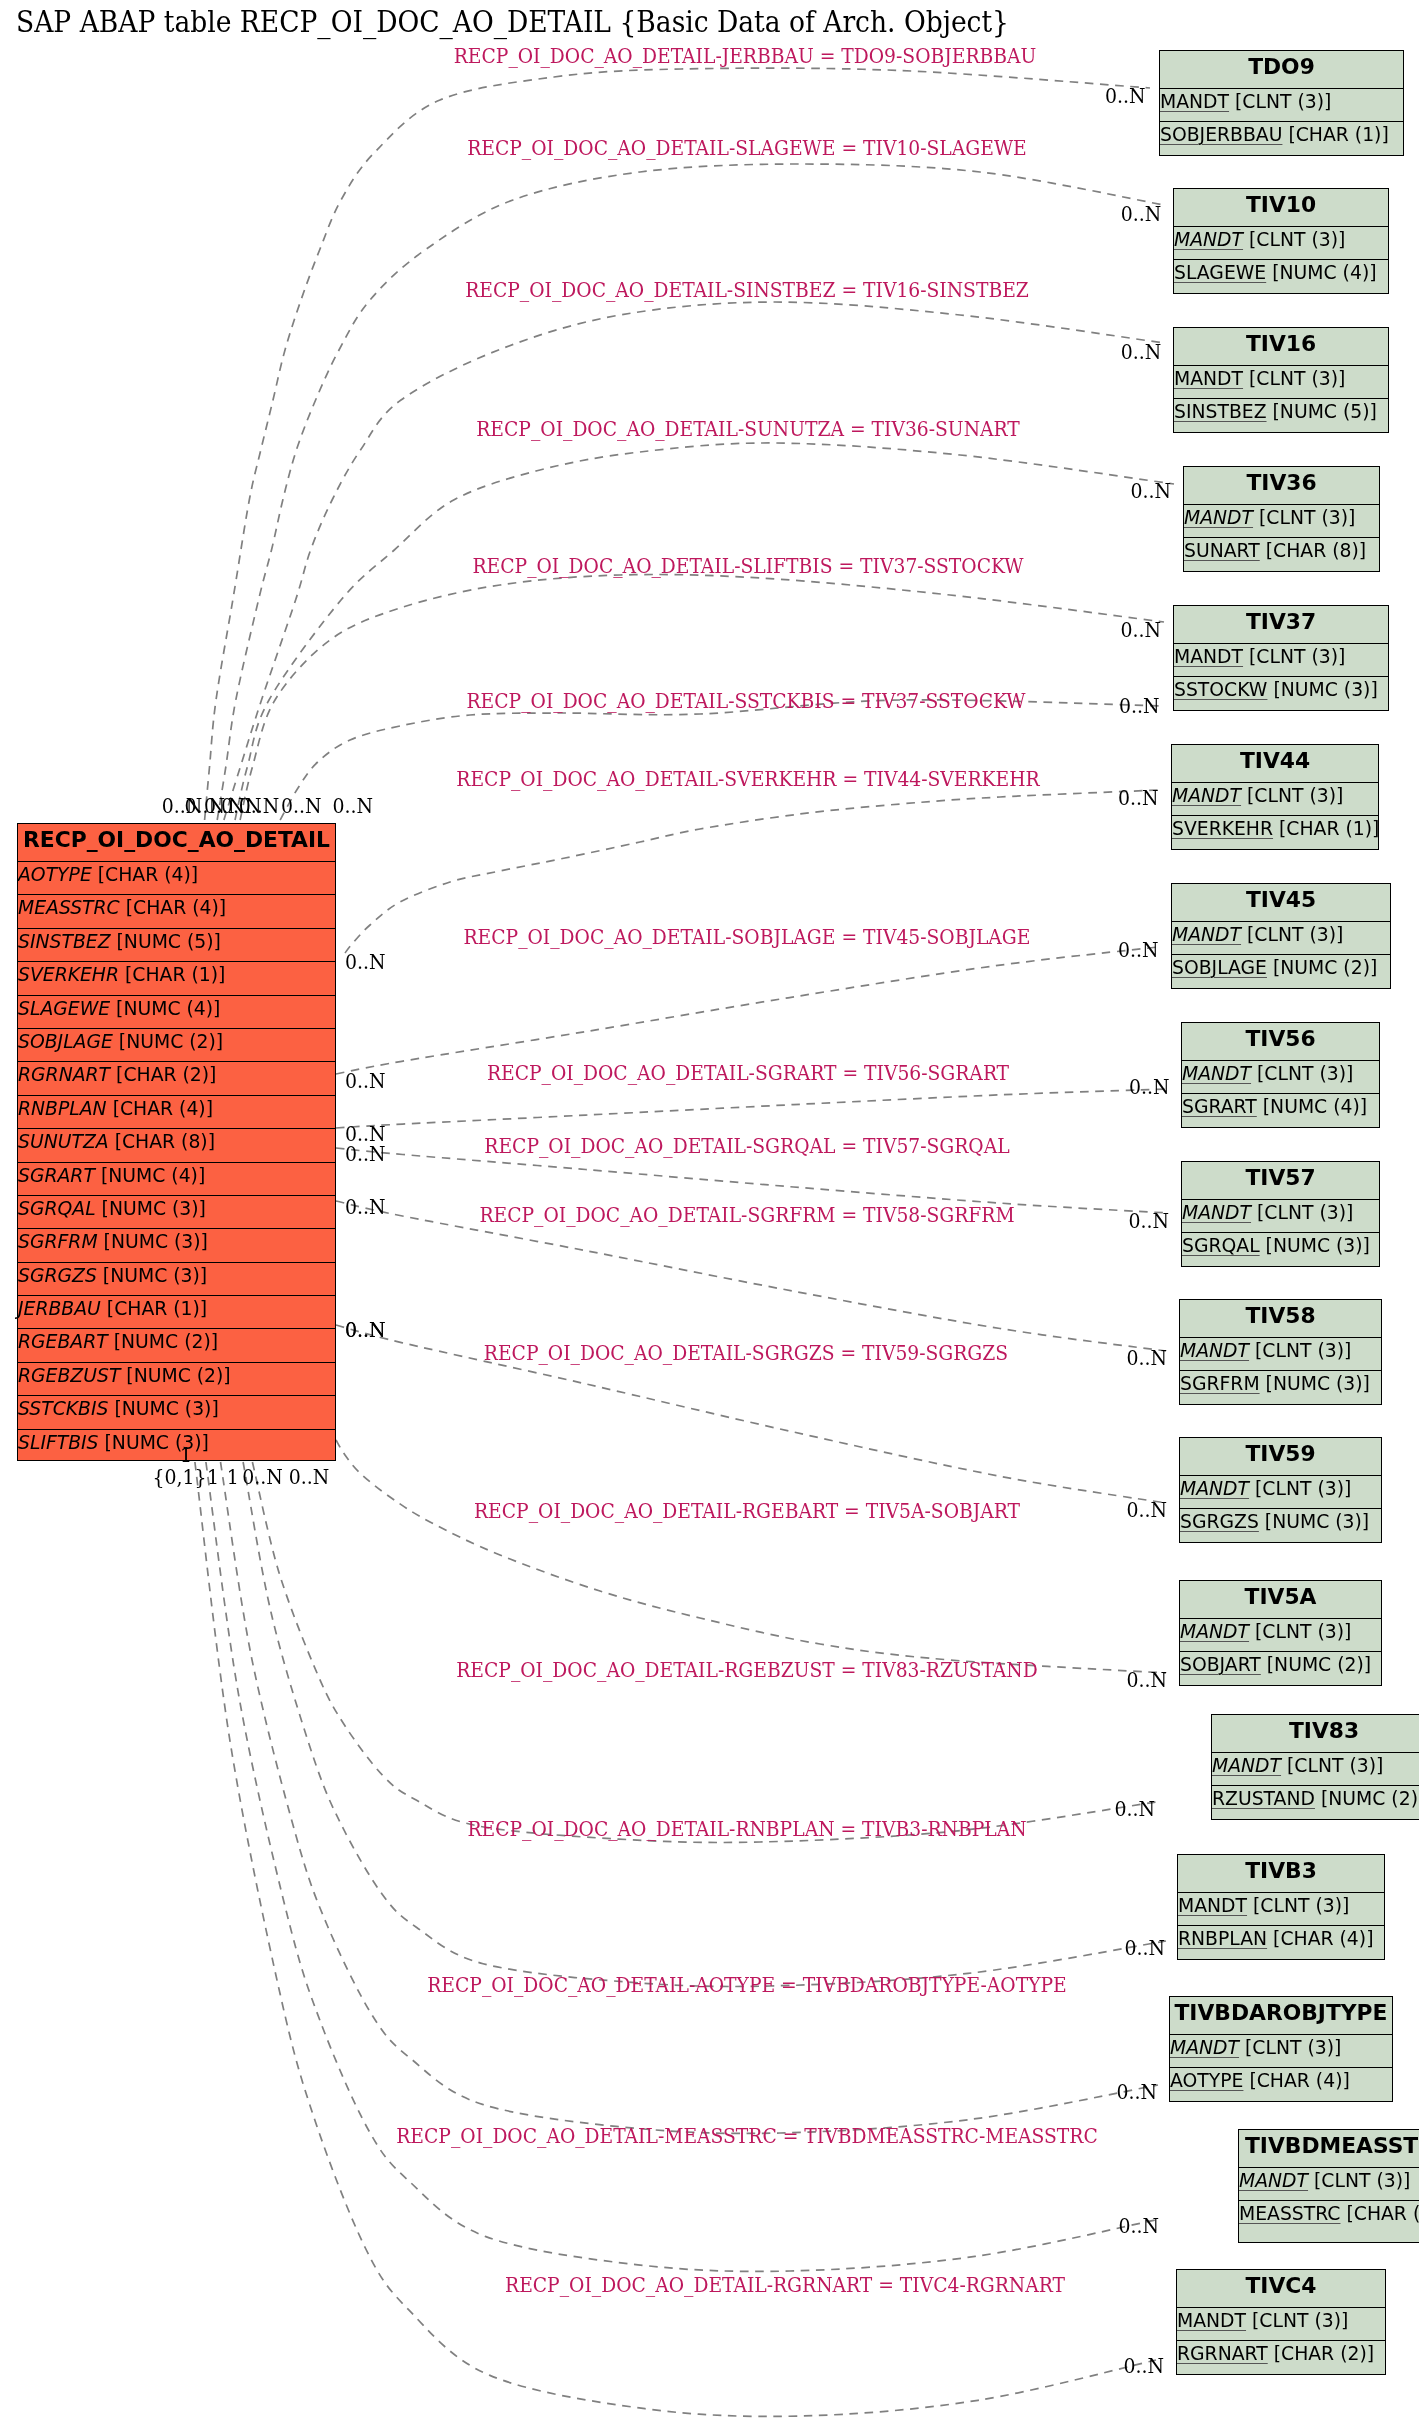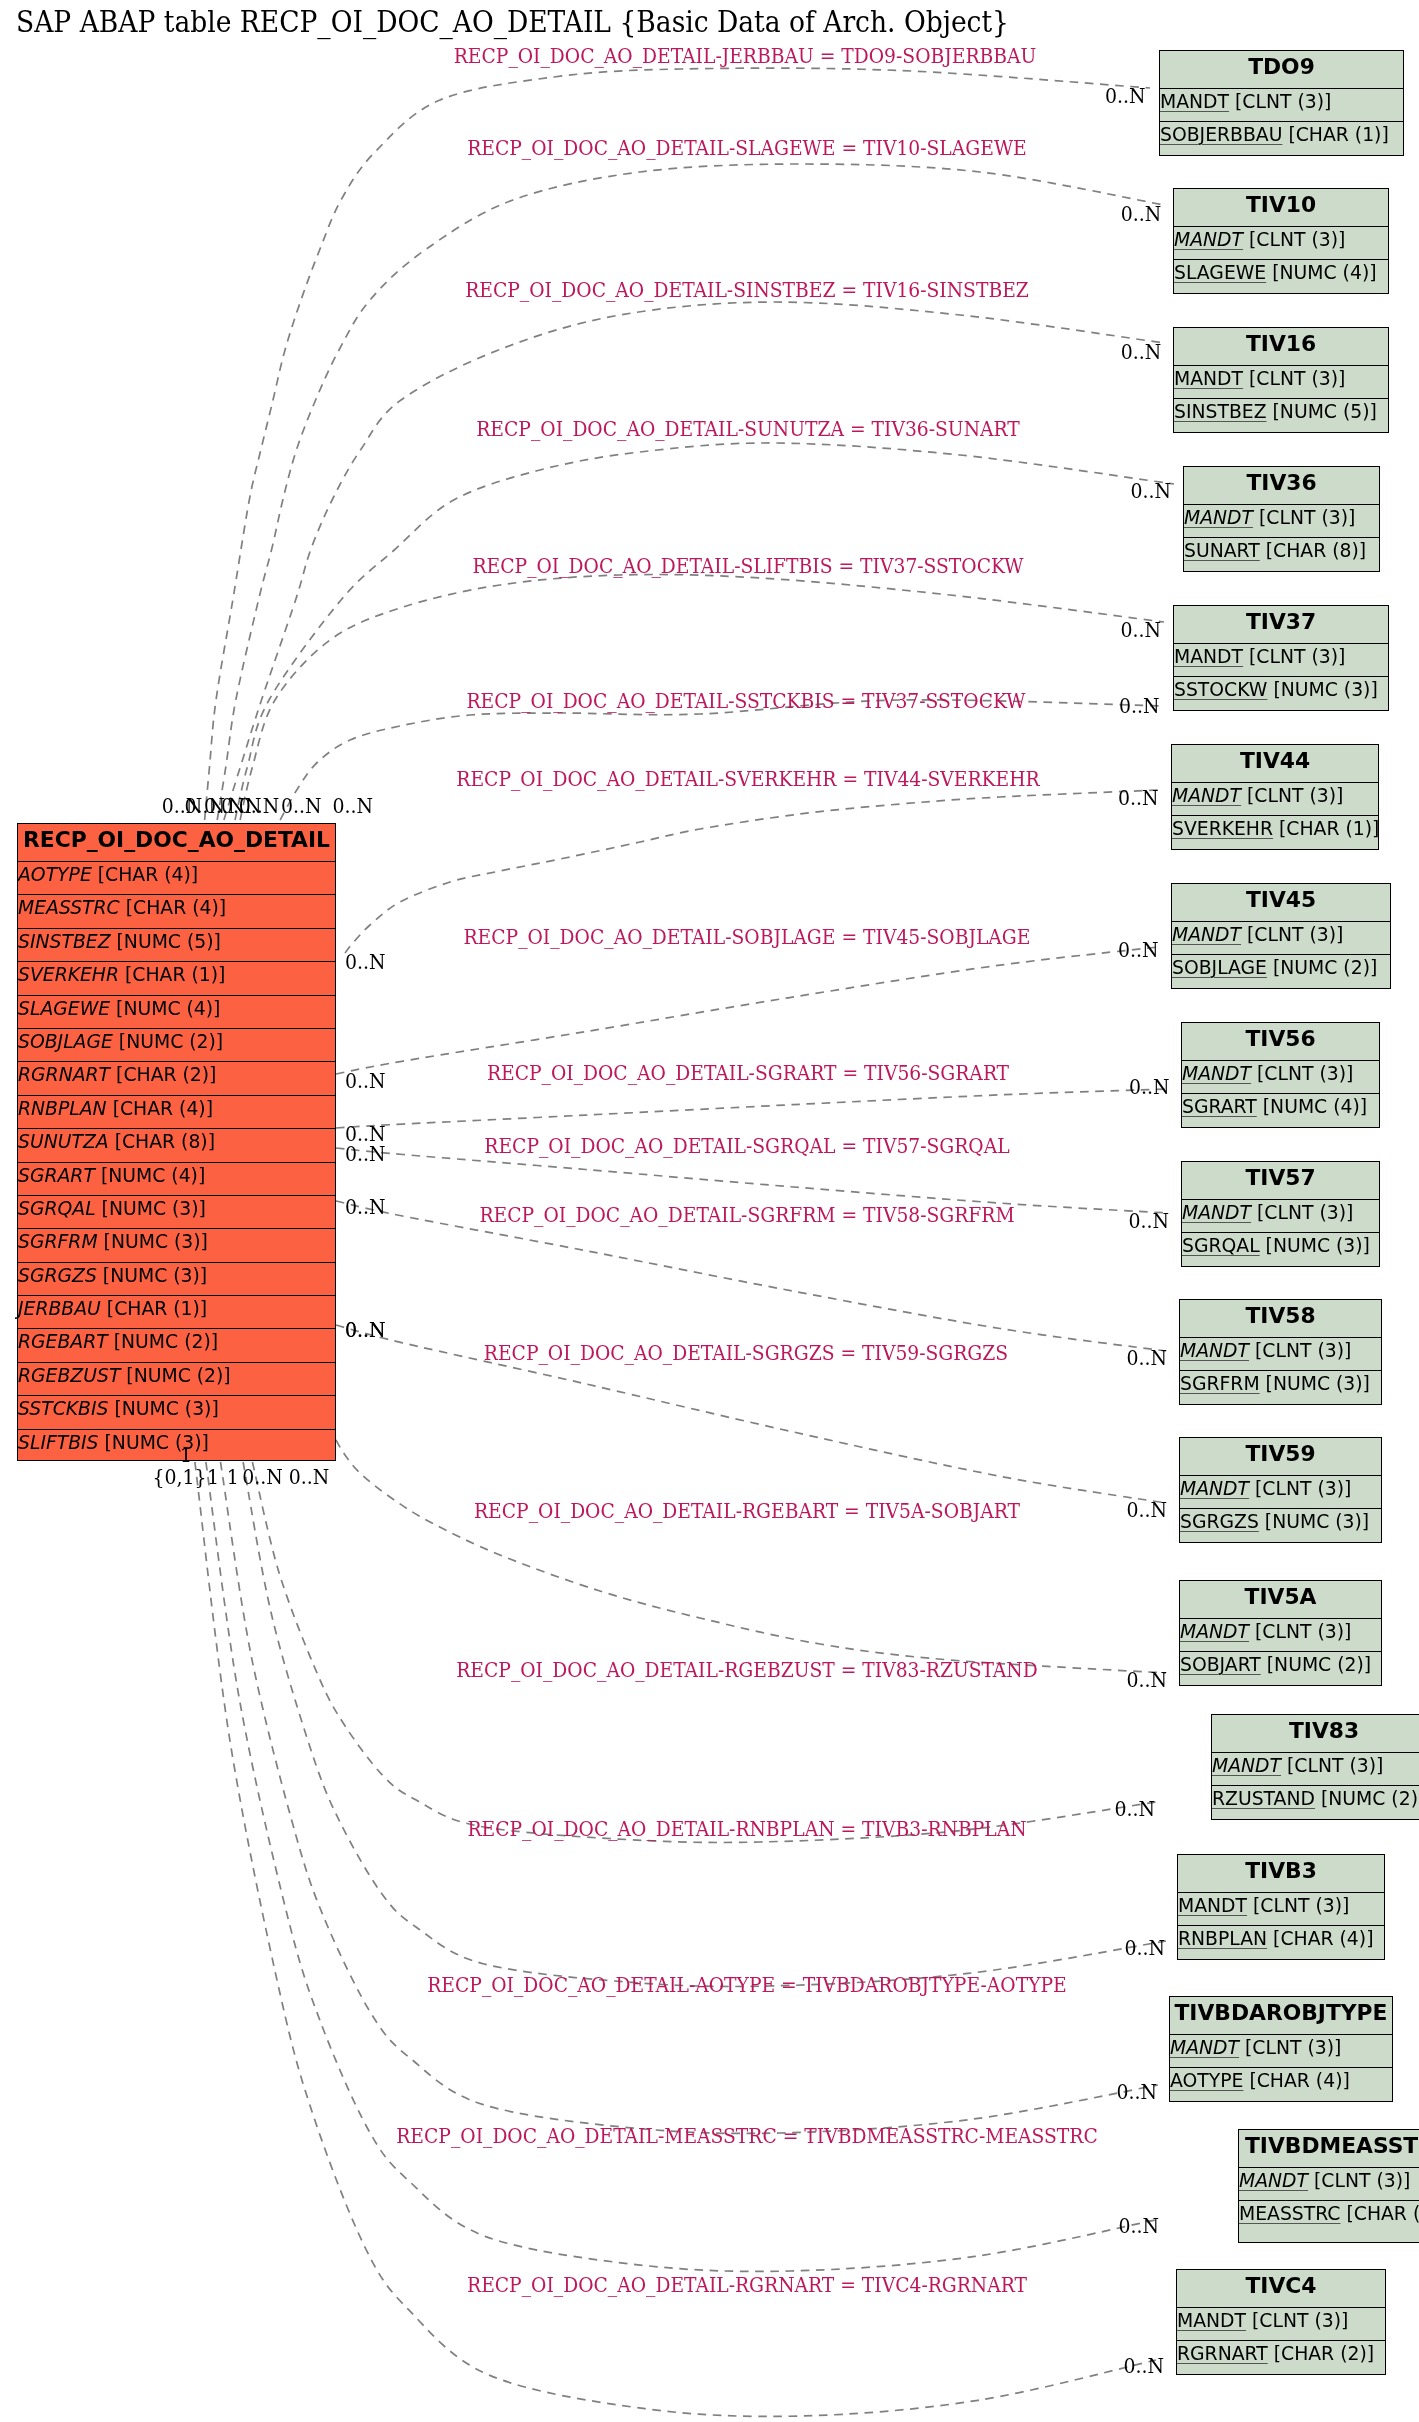--- a/index.html
+++ b/index.html
@@ -203,19 +203,19 @@
       <div class="card r" style="left: 1155px; top: 1809px;">0..N</div>
       <div class="relbl" style="left: 747px; top: 1829px;">RECP_OI_DOC_AO_DETAIL-RNBPLAN = TIVB3-RNBPLAN</div>
       <div class="card" style="left: 207px; top: 1476.5px; transform: translateY(-50%);">1</div>
       <div class="card r" style="left: 1165px; top: 1948px;">0..N</div>
       <div class="relbl" style="left: 747px; top: 1985px;">RECP_OI_DOC_AO_DETAIL-AOTYPE = TIVBDAROBJTYPE-AOTYPE</div>
       <div class="card" style="left: 226.7px; top: 1476.5px; transform: translateY(-50%);">1</div>
       <div class="card r" style="left: 1157px; top: 2092px;">0..N</div>
       <div class="relbl" style="left: 747px; top: 2136px;">RECP_OI_DOC_AO_DETAIL-MEASSTRC = TIVBDMEASSTRC-MEASSTRC</div>
       <div class="card" style="left: 242.2px; top: 1476.5px; transform: translateY(-50%);">0..N</div>
       <div class="card r" style="left: 1159px; top: 2226px;">0..N</div>
-      <div class="relbl" style="left: 747px; top: 2285px;">RECP_OI_DOC_AO_DETAIL-RGRNART = TIVC4-RGRNART</div>
+      <div class="relbl" style="left: 785px; top: 2285px;">RECP_OI_DOC_AO_DETAIL-RGRNART = TIVC4-RGRNART</div>
       <div class="card" style="left: 288.8px; top: 1476.5px; transform: translateY(-50%);">0..N</div>
       <div class="card r" style="left: 1164px; top: 2366px;">0..N</div>
       <div class="card" style="left: 180px; top: 1455px; transform: translateY(-50%);">1</div>
       <div class="card" style="left: 332.4px; top: 805.6px; transform: translateY(-50%);">0..N</div>
     </div>
 </div>
 
 </body></html>

